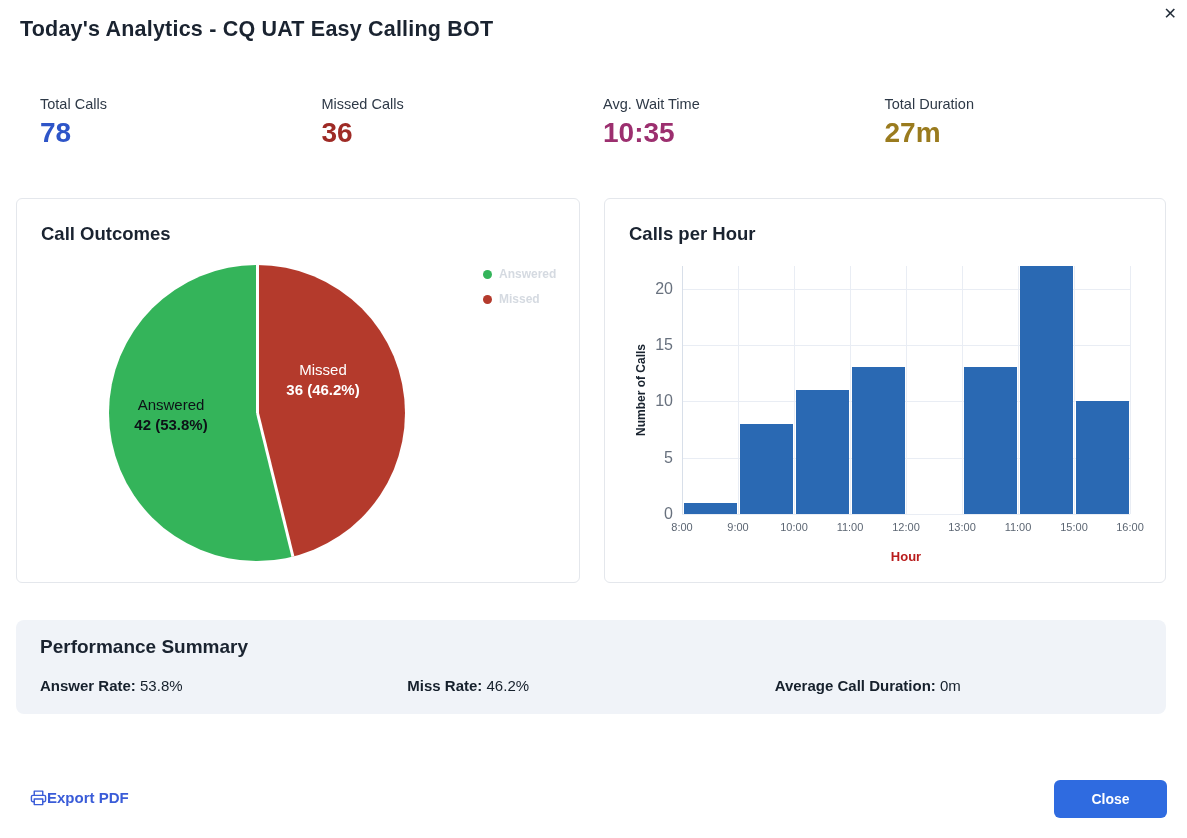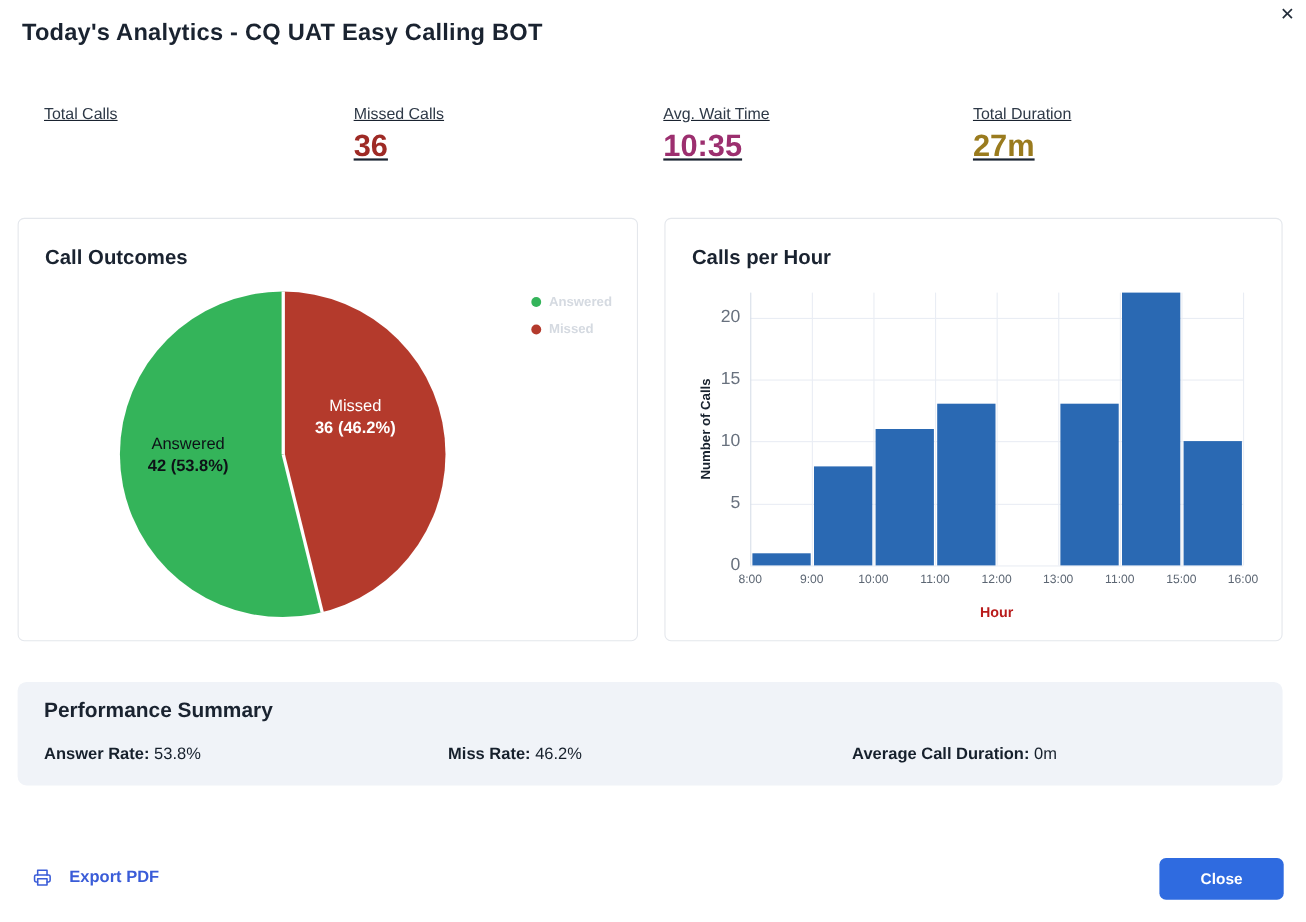--- a/index.html
+++ b/index.html
@@ -12,21 +12,21 @@
     position:absolute; top:2px; right:4px; background:none; border:none;
     font-size:16px; line-height:1; color:#232d3a; cursor:pointer; padding:4px 6px;
     font-family:inherit;
   }
   .title {
     position:absolute; left:20px; top:17px; margin:0;
     font-size:21.5px; font-weight:700; color:#1a2330; letter-spacing:.2px;
   }
   
   .stats { position:absolute; left:40px; top:96px; width:1126px; display:flex; }
-  .stat { flex:1;text-decoration:underline; }
+  .stat { flex:1; }
   .stat .lbl { font-size:14.5px; color:#2e3947; }
   .stat .val { font-size:28px; font-weight:700; margin-top:5px; }
   
   .cards { position:absolute; left:16px; top:198px; display:flex; gap:24px; }
   .card {
     background:#fff; border:1px solid #e4e7ec; border-radius:6px;
     height:385px; box-sizing:border-box; position:relative;
   }
   .card.left  { width:564px; }
   .card.right { width:562px; }
@@ -55,41 +55,42 @@
   }
   .x-axis-label { position:absolute; left:301px; top:350px; transform:translateX(-50%); font-size:13px; font-weight:700; color:#b91c1c; }
   
   .summary { position:absolute; left:16px; top:620px; width:1150px; height:94px; background:#f0f3f8; border-radius:8px; box-sizing:border-box; }
   .summary h2 { margin:0; position:absolute; left:24px; top:16px; font-size:19px; font-weight:700; color:#1a2330; }
   .summary-items { position:absolute; left:24px; right:24px; top:57px; display:flex; }
   .summary-item { flex:1; font-size:15px; color:#16202c; }
   .summary-item b { font-weight:700; }
   
   .export {
-    position:absolute; left:30px; top:789px; display:flex; align-items:center; gap:16px;
+    position:absolute; left:30px; top:789px; display:flex; align-items:center; gap:0;
     font-size:15px; font-weight:600; text-decoration:none; cursor:pointer;
   }
   .close-btn {
     position:absolute; right:20px; top:780px; width:113px; height:38px;
     border:none; border-radius:6px; color:#fff; font-size:14px; font-weight:700;
     cursor:pointer; font-family:inherit;
   }
 </style>
 </head>
 <body>
 
 <div>
 
   <button class="close-x">✕</button>
 
   <h1 class="title">Today's Analytics - CQ UAT Easy Calling BOT</h1>
 
   <div class="stats" id="stats">
       <div class="stat">
         <div class="lbl">Total Calls</div>
+        <div class="val" style="color: rgb(46, 85, 200);">78</div>
       </div>
       <div class="stat">
         <div class="lbl">Missed Calls</div>
         <div class="val" style="color: rgb(158, 42, 37);">36</div>
       </div>
       <div class="stat">
         <div class="lbl">Avg. Wait Time</div>
         <div class="val" style="color: rgb(156, 47, 111);">10:35</div>
       </div>
       <div class="stat">

